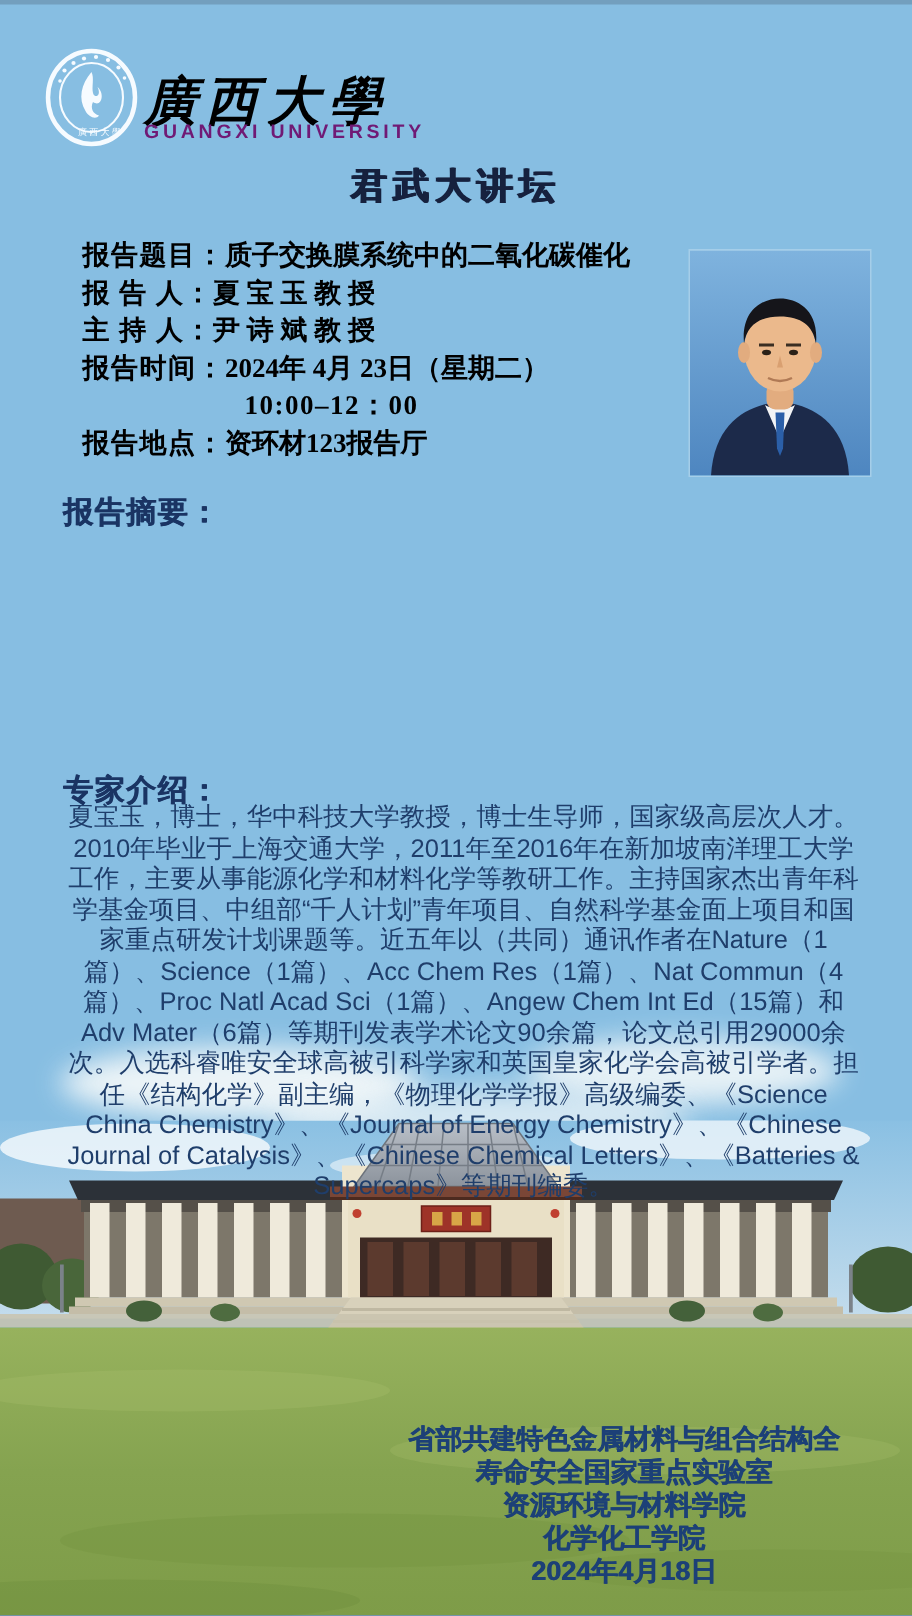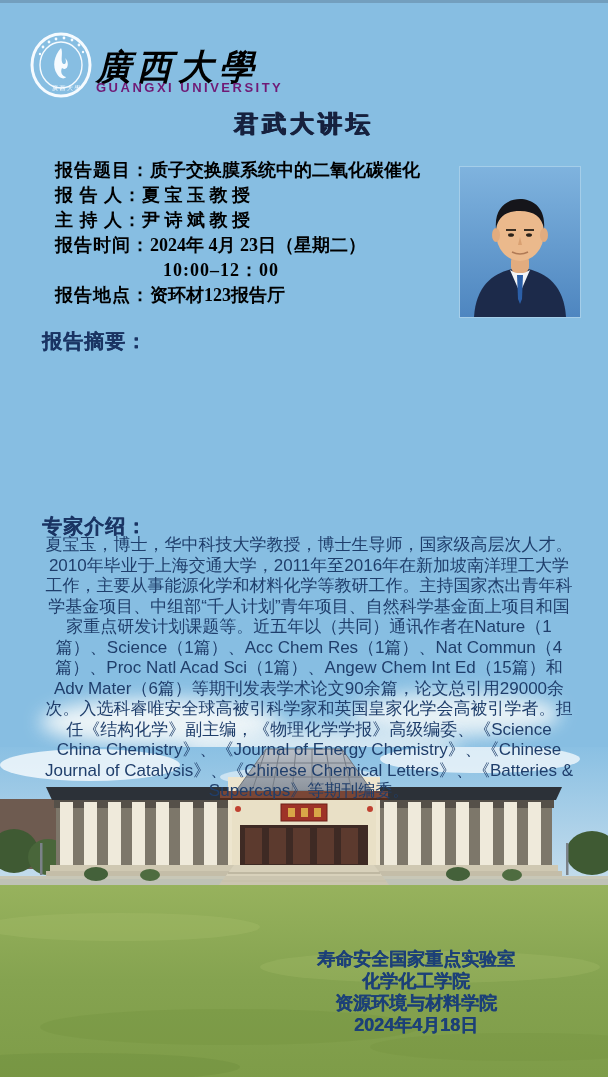--- a/index.html
+++ b/index.html
@@ -273,18 +273,19 @@
     <rect x="0" y="138" width="608" height="192" fill="url(#grass)"></rect>
     <ellipse cx="120" cy="180" rx="140" ry="14" fill="#A5BD6B" opacity=".35"></ellipse>
     <ellipse cx="430" cy="220" rx="170" ry="16" fill="#A5BD6B" opacity=".3"></ellipse>
     <ellipse cx="230" cy="280" rx="190" ry="18" fill="#749240" opacity=".35"></ellipse>
     <ellipse cx="520" cy="300" rx="150" ry="14" fill="#749240" opacity=".3"></ellipse>
     <ellipse cx="80" cy="320" rx="160" ry="14" fill="#6E8C3C" opacity=".35"></ellipse>
   </svg>
 
 
   <div class="orgs">
+    <div>省部共建特色金属材料与组合结构全</div>
     <div>寿命安全国家重点实验室</div>
+    <div>资源环境与材料学院</div>
     <div>化学化工学院</div>
-    <div>资源环境与材料学院</div>
     <div>2024年4月18日</div>
   </div>
 </div>
 
 </body></html>

